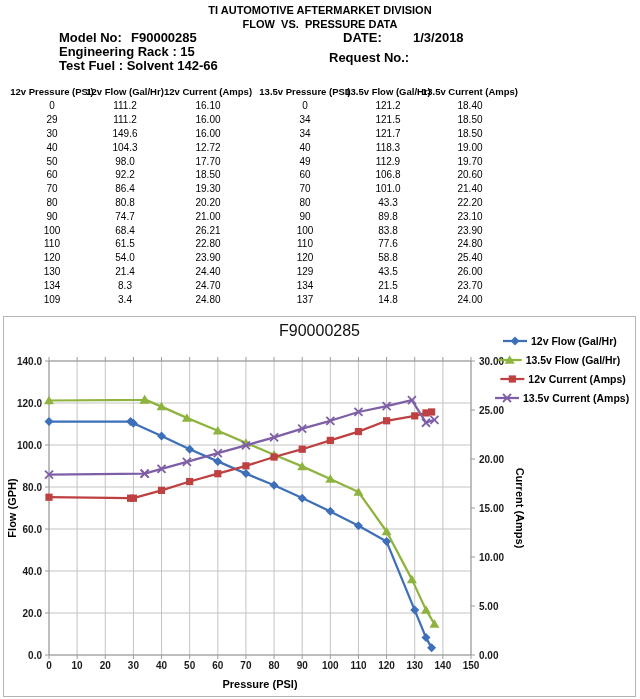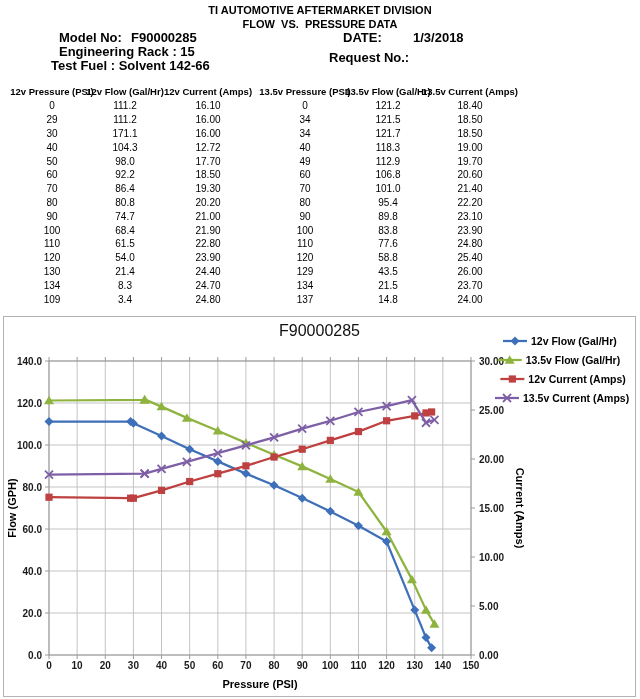--- a/index.html
+++ b/index.html
@@ -36,21 +36,21 @@
 
   <div class="doc-title t1">TI AUTOMOTIVE AFTERMARKET DIVISION</div>
   <div class="doc-title t2">FLOW  VS.  PRESSURE DATA</div>
 
   <span class="fld" style="left:18px;top:30px">Model No:</span>
   <span class="fld" style="left:90px;top:30px">F90000285</span>
   <span class="fld" style="left:302px;top:30px">DATE:</span>
   <span class="fld" style="left:372px;top:30px">1/3/2018</span>
   <span class="fld" style="left:18px;top:44px">Engineering Rack : 15</span>
   <span class="fld" style="left:288px;top:50px">Request No.:</span>
-  <span class="fld" style="left:10px;top:58px">Test Fuel : Solvent 142-66</span>
+  <span class="fld" style="left:18px;top:58px">Test Fuel : Solvent 142-66</span>
 
   <div class="dtable">
     <div class="trow head">
       <div class="tcell">12v Pressure (PSI)</div>
       <div class="tcell">12v Flow (Gal/Hr)</div>
       <div class="tcell">12v Current (Amps)</div>
       <div class="tcell">13.5v Pressure (PSI)</div>
       <div class="tcell">13.5v Flow (Gal/Hr)</div>
       <div class="tcell">13.5v Current (Amps)</div>
     </div>
@@ -66,21 +66,21 @@
         <div class="trow">
           <div class="tcell">29</div>
           <div class="tcell">111.2</div>
           <div class="tcell">16.00</div>
           <div class="tcell">34</div>
           <div class="tcell">121.5</div>
           <div class="tcell">18.50</div>
         </div>
         <div class="trow">
           <div class="tcell">30</div>
-          <div class="tcell">171.1</div>
+          <div class="tcell">149.6</div>
           <div class="tcell">16.00</div>
           <div class="tcell">34</div>
           <div class="tcell">121.7</div>
           <div class="tcell">18.50</div>
         </div>
         <div class="trow">
           <div class="tcell">40</div>
           <div class="tcell">104.3</div>
           <div class="tcell">12.72</div>
           <div class="tcell">40</div>
@@ -109,35 +109,35 @@
           <div class="tcell">19.30</div>
           <div class="tcell">70</div>
           <div class="tcell">101.0</div>
           <div class="tcell">21.40</div>
         </div>
         <div class="trow">
           <div class="tcell">80</div>
           <div class="tcell">80.8</div>
           <div class="tcell">20.20</div>
           <div class="tcell">80</div>
-          <div class="tcell">95.4</div>
+          <div class="tcell">43.3</div>
           <div class="tcell">22.20</div>
         </div>
         <div class="trow">
           <div class="tcell">90</div>
           <div class="tcell">74.7</div>
           <div class="tcell">21.00</div>
           <div class="tcell">90</div>
           <div class="tcell">89.8</div>
           <div class="tcell">23.10</div>
         </div>
         <div class="trow">
           <div class="tcell">100</div>
           <div class="tcell">68.4</div>
-          <div class="tcell">21.90</div>
+          <div class="tcell">26.21</div>
           <div class="tcell">100</div>
           <div class="tcell">83.8</div>
           <div class="tcell">23.90</div>
         </div>
         <div class="trow">
           <div class="tcell">110</div>
           <div class="tcell">61.5</div>
           <div class="tcell">22.80</div>
           <div class="tcell">110</div>
           <div class="tcell">77.6</div>

